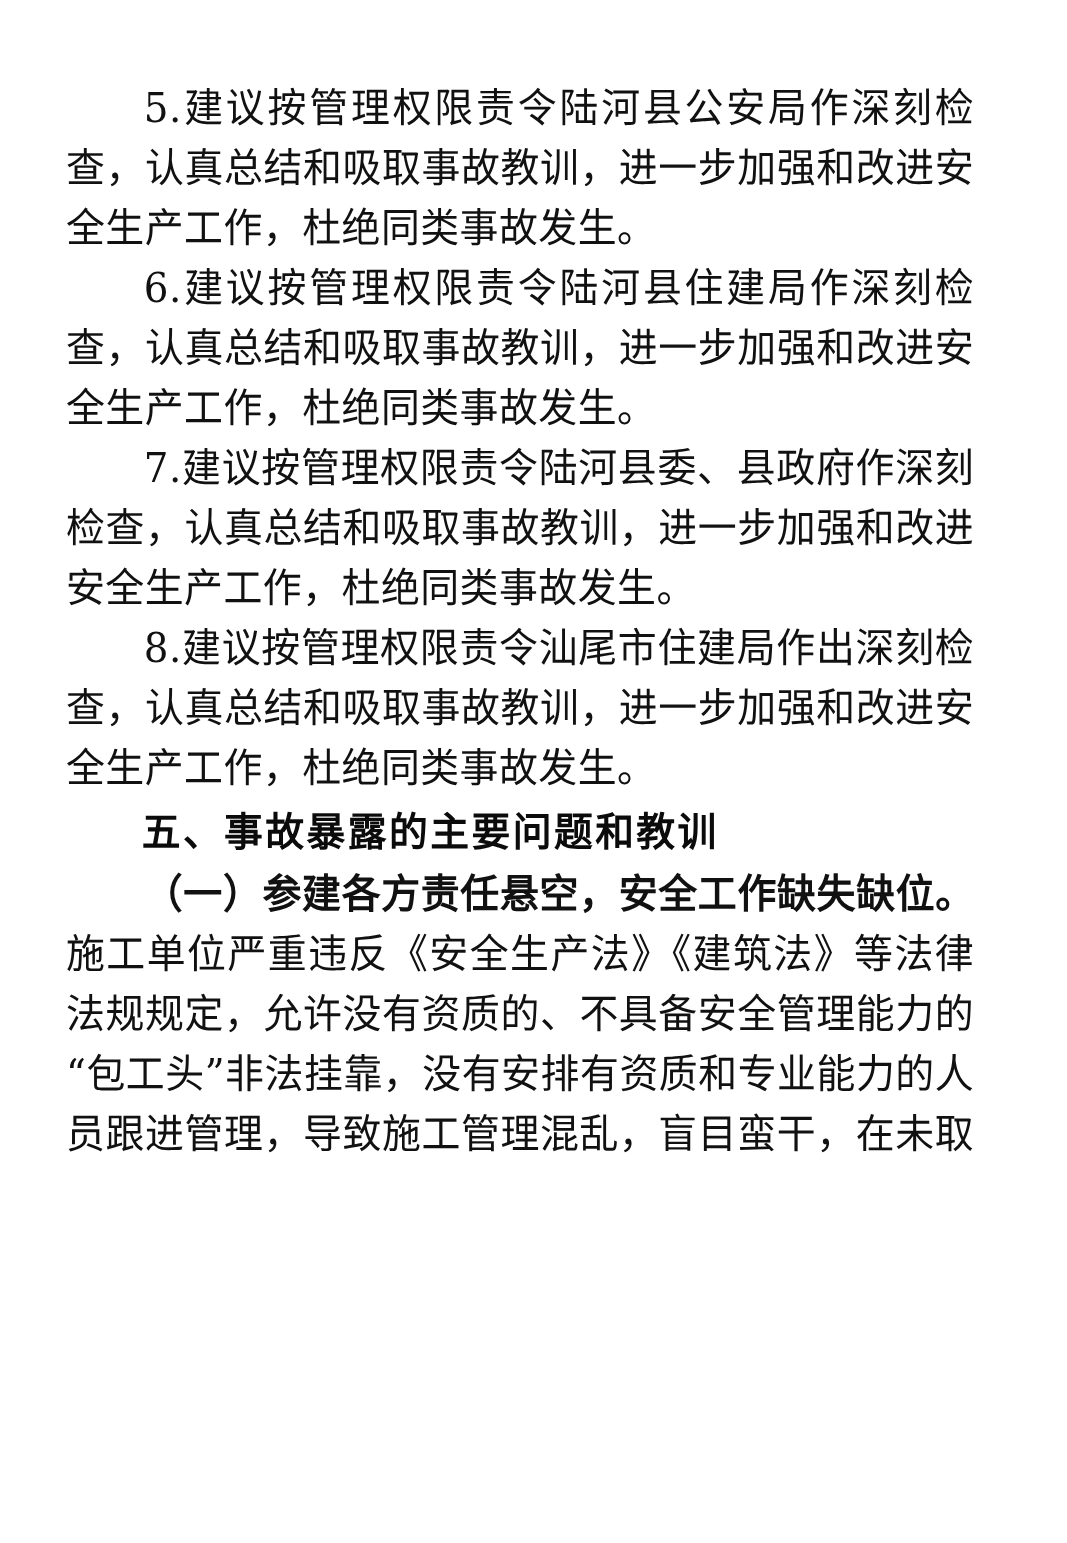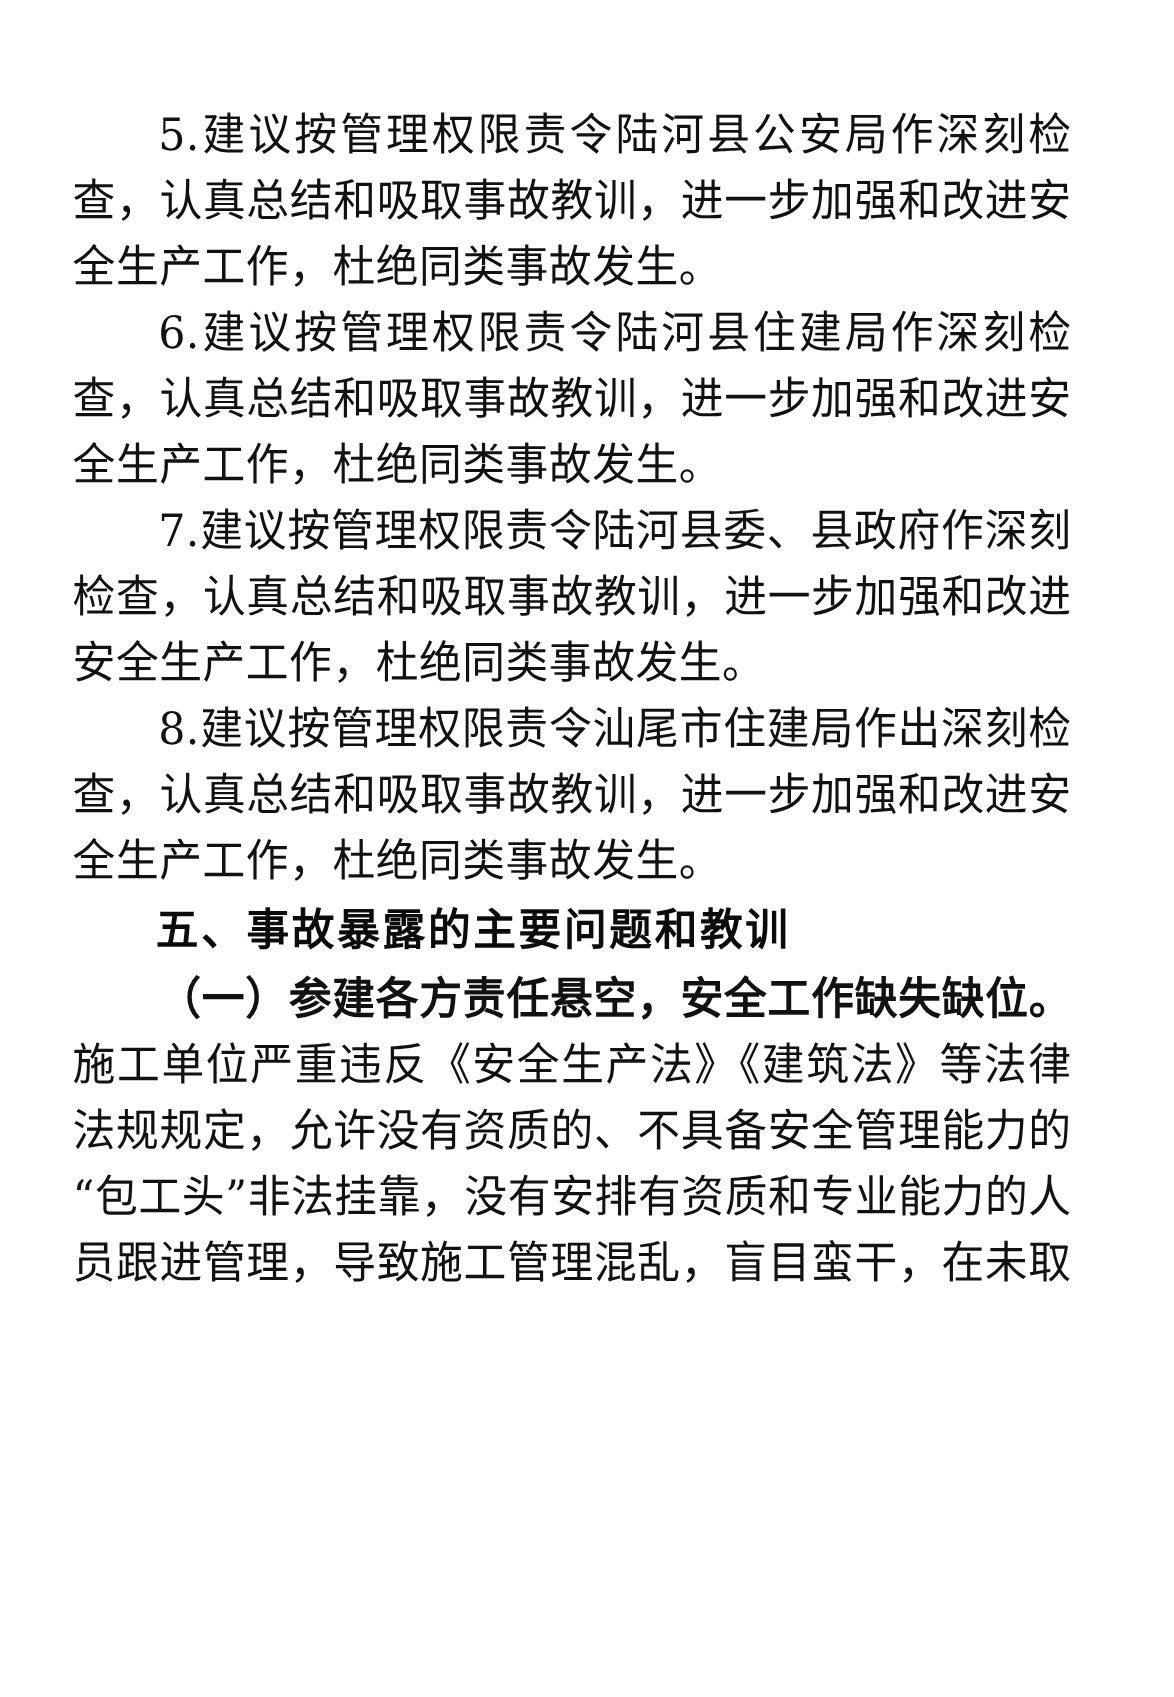--- a/index.html
+++ b/index.html
@@ -5,21 +5,21 @@
 <style>
   html, body {
     margin: 0;
     padding: 0;
     background: #ffffff;
   }
   .page {
     position: relative;
     width: 1067px;
     height: 1167px;
-    margin: 14px auto;
+    margin: 0 auto;
     background: #ffffff;
     overflow: hidden;
     font-family: "DejaVu Serif", "Liberation Serif", serif;
     color: #0d0d0d;
   }
   .content {
     position: absolute;
     left: 66px;
     top: 78px;
     width: 946px;

